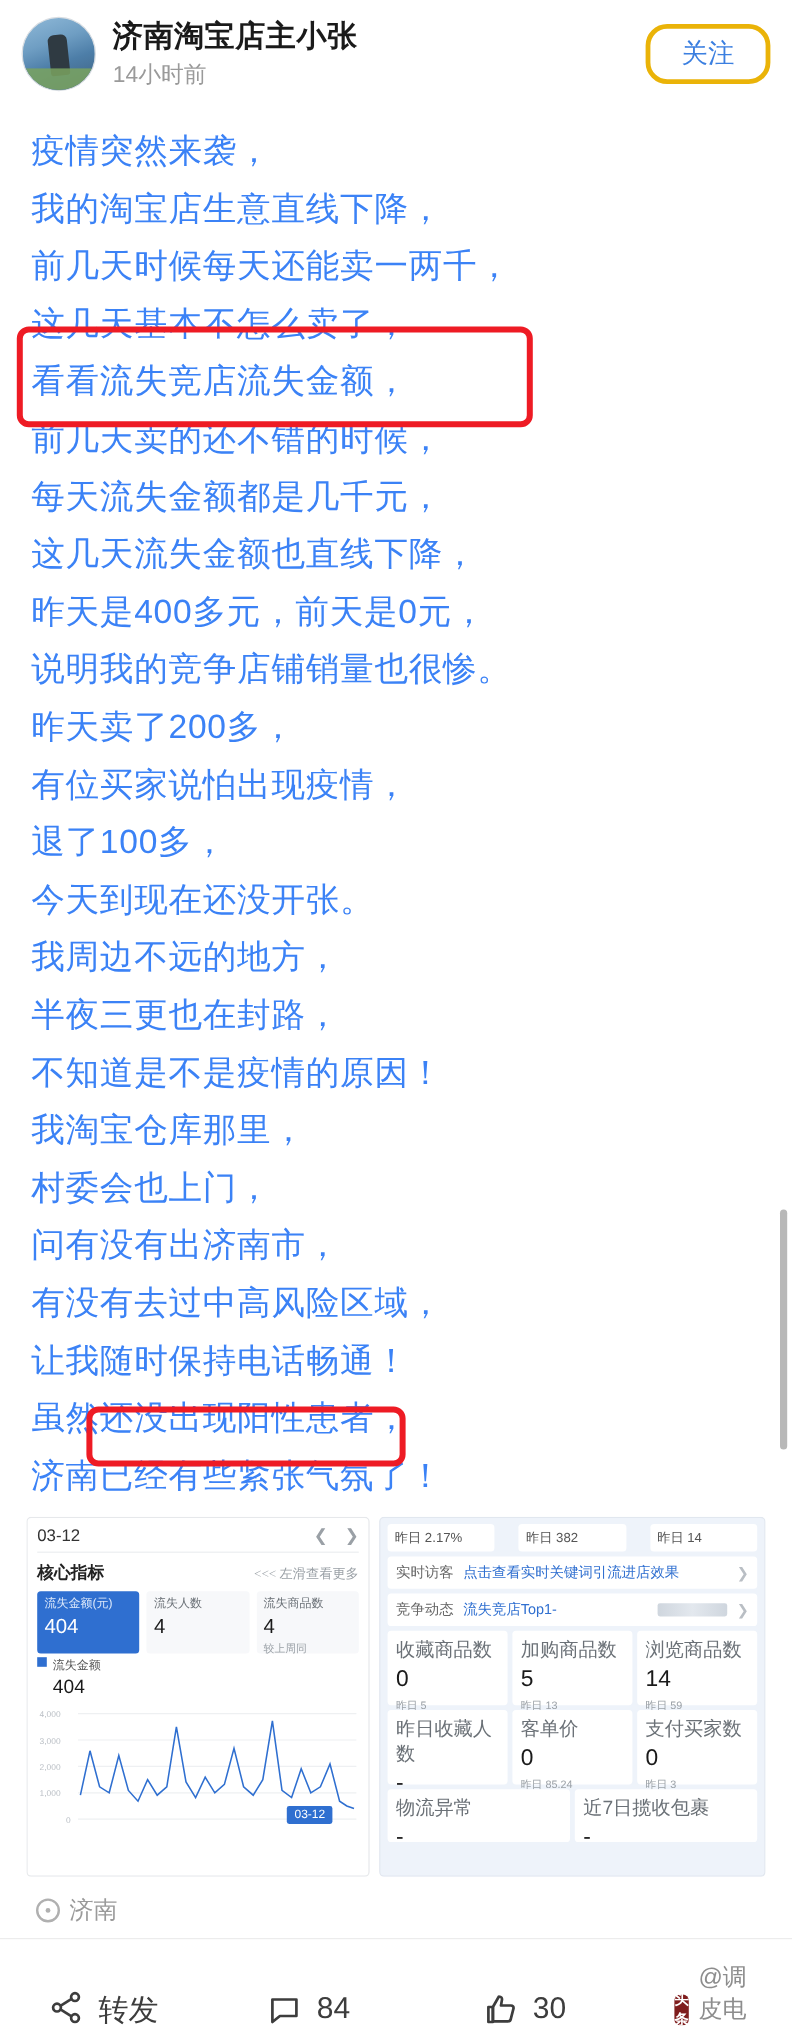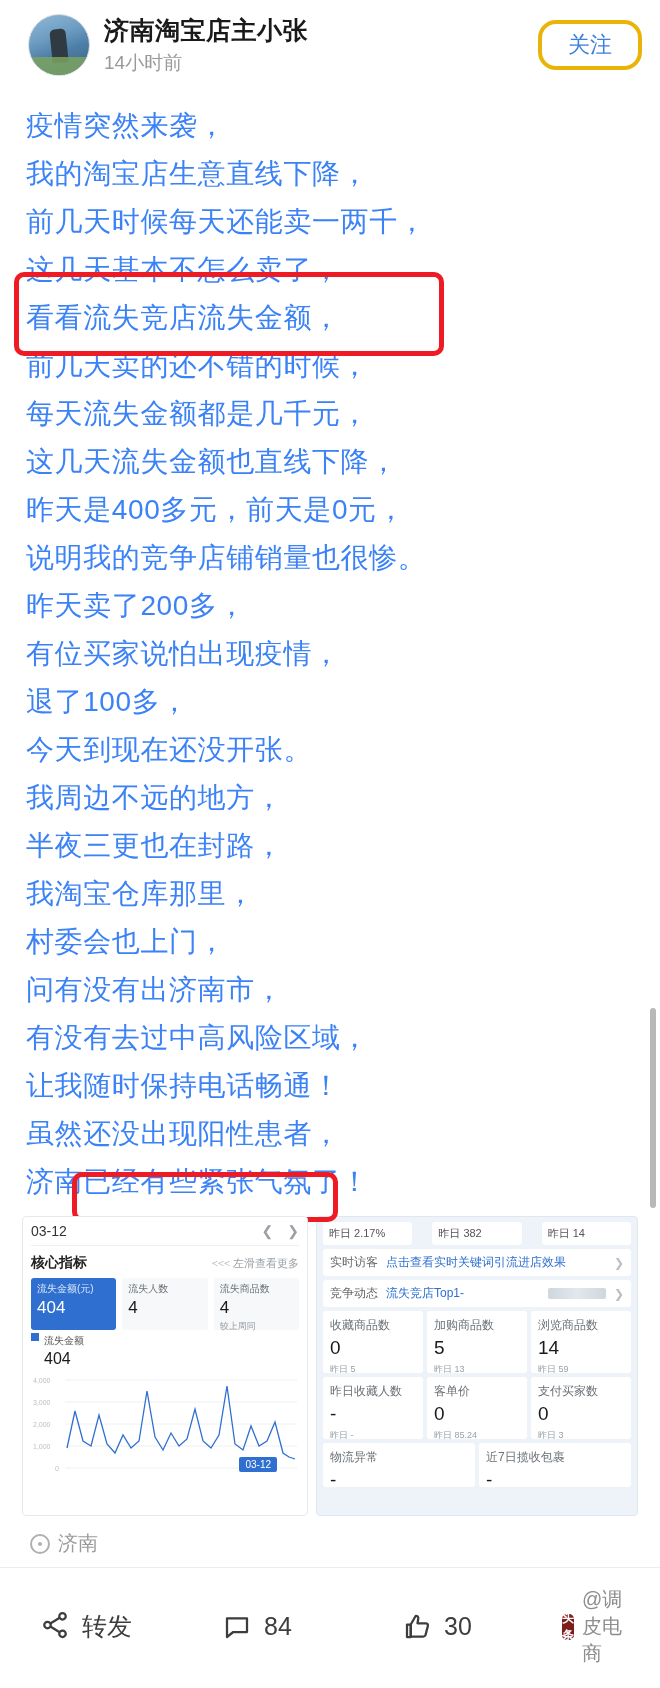--- a/index.html
+++ b/index.html
@@ -14,21 +14,21 @@
     width: 660px;
     height: 1688px;
     background: #ffffff;
     overflow: hidden;
   }
 
   
   .header {
     display: flex;
     align-items: center;
-    padding: 14px 18px 10px 28px;
+    padding: 14px 18px 10px 18px;
   }
   .avatar {
     width: 62px; height: 62px;
     border-radius: 50%;
     flex: 0 0 62px;
     background: linear-gradient(160deg,#8fb9d8 0%,#6f9ec3 35%,#4d7ea8 60%,#3d5f7d 100%);
     position: relative;
     overflow: hidden;
     border: 1px solid #d8dde2;
   }
@@ -208,21 +208,21 @@
     vertical-align: middle;
   }
   .r-cards { display: flex; gap: 4px; margin-top: 4px; }
   .r-card {
     flex: 1 1 0;
     background: #fff;
     border-radius: 3px;
     padding: 6px 7px;
     height: 62px;
   }
-  .r-card .t { font-size: 12px; color: #6b7177; }
+  .r-card .t { font-size: 16px; color: #6b7177; }
   .r-card .v { font-size: 19px; color: #1a1a1a; margin-top: 3px; }
   .r-card .s { font-size: 9px; color: #9aa0a6; margin-top: 4px; }
   .r-card.short { height: 44px; }
 
   
   .loc {
     display: flex;
     align-items: center;
     gap: 8px;
     padding: 14px 0 10px 30px;
@@ -317,20 +317,21 @@
     <div class="line">每天流失金额都是几千元，</div>
     <div class="line">这几天流失金额也直线下降，</div>
     <div class="line">昨天是400多元，前天是0元，</div>
     <div class="line">说明我的竞争店铺销量也很惨。</div>
     <div class="line">昨天卖了200多，</div>
     <div class="line">有位买家说怕出现疫情，</div>
     <div class="line">退了100多，</div>
     <div class="line">今天到现在还没开张。</div>
     <div class="line">我周边不远的地方，</div>
     <div class="line">半夜三更也在封路，</div>
+    <div class="line">不知道是不是疫情的原因！</div>
     <div class="line">我淘宝仓库那里，</div>
     <div class="line">村委会也上门，</div>
     <div class="line">问有没有出济南市，</div>
     <div class="line">有没有去过中高风险区域，</div>
     <div class="line">让我随时保持电话畅通！</div>
     <div class="line">虽然还没出现阳性患者，</div>
     <div class="line">济南已经有些紧张气氛了！</div>
 
     <div class="redbox" id="redbox-1"></div>
     <div class="redbox" id="redbox-2"></div>

